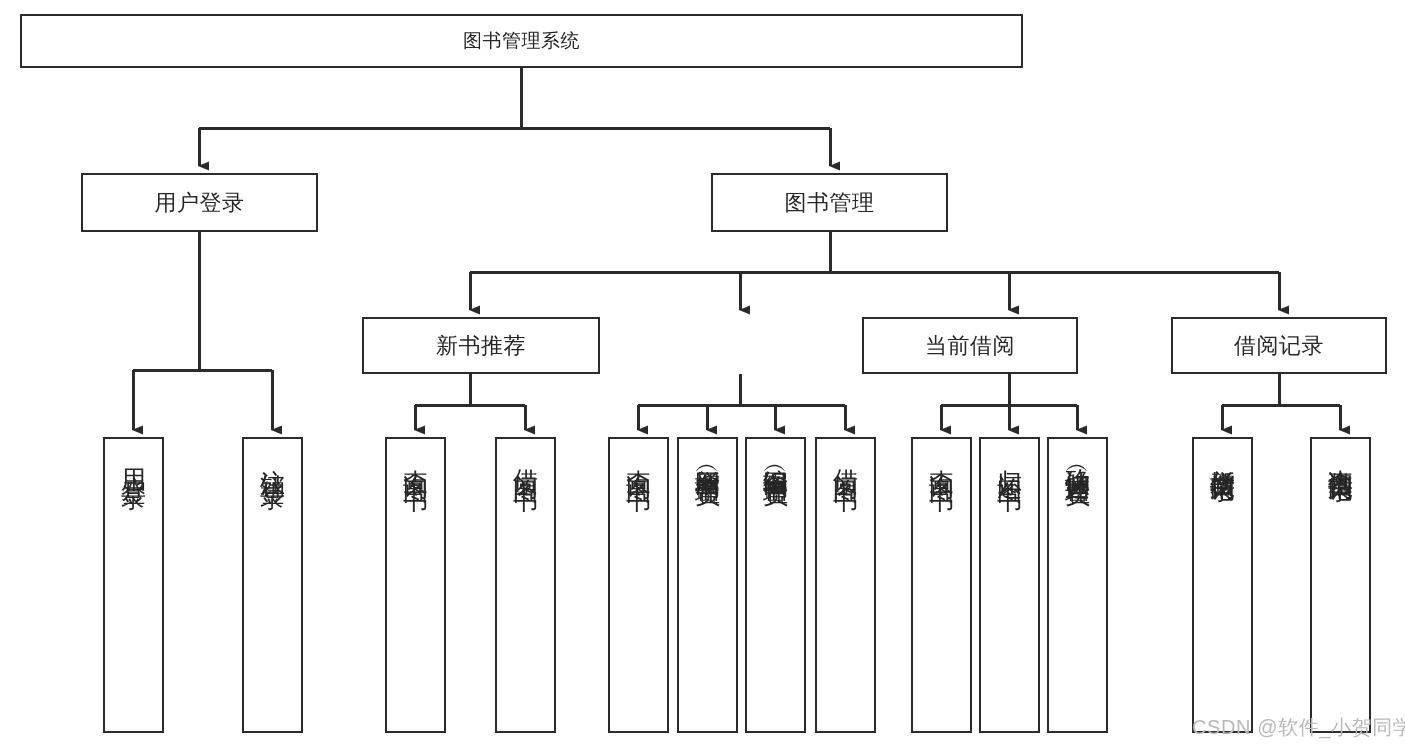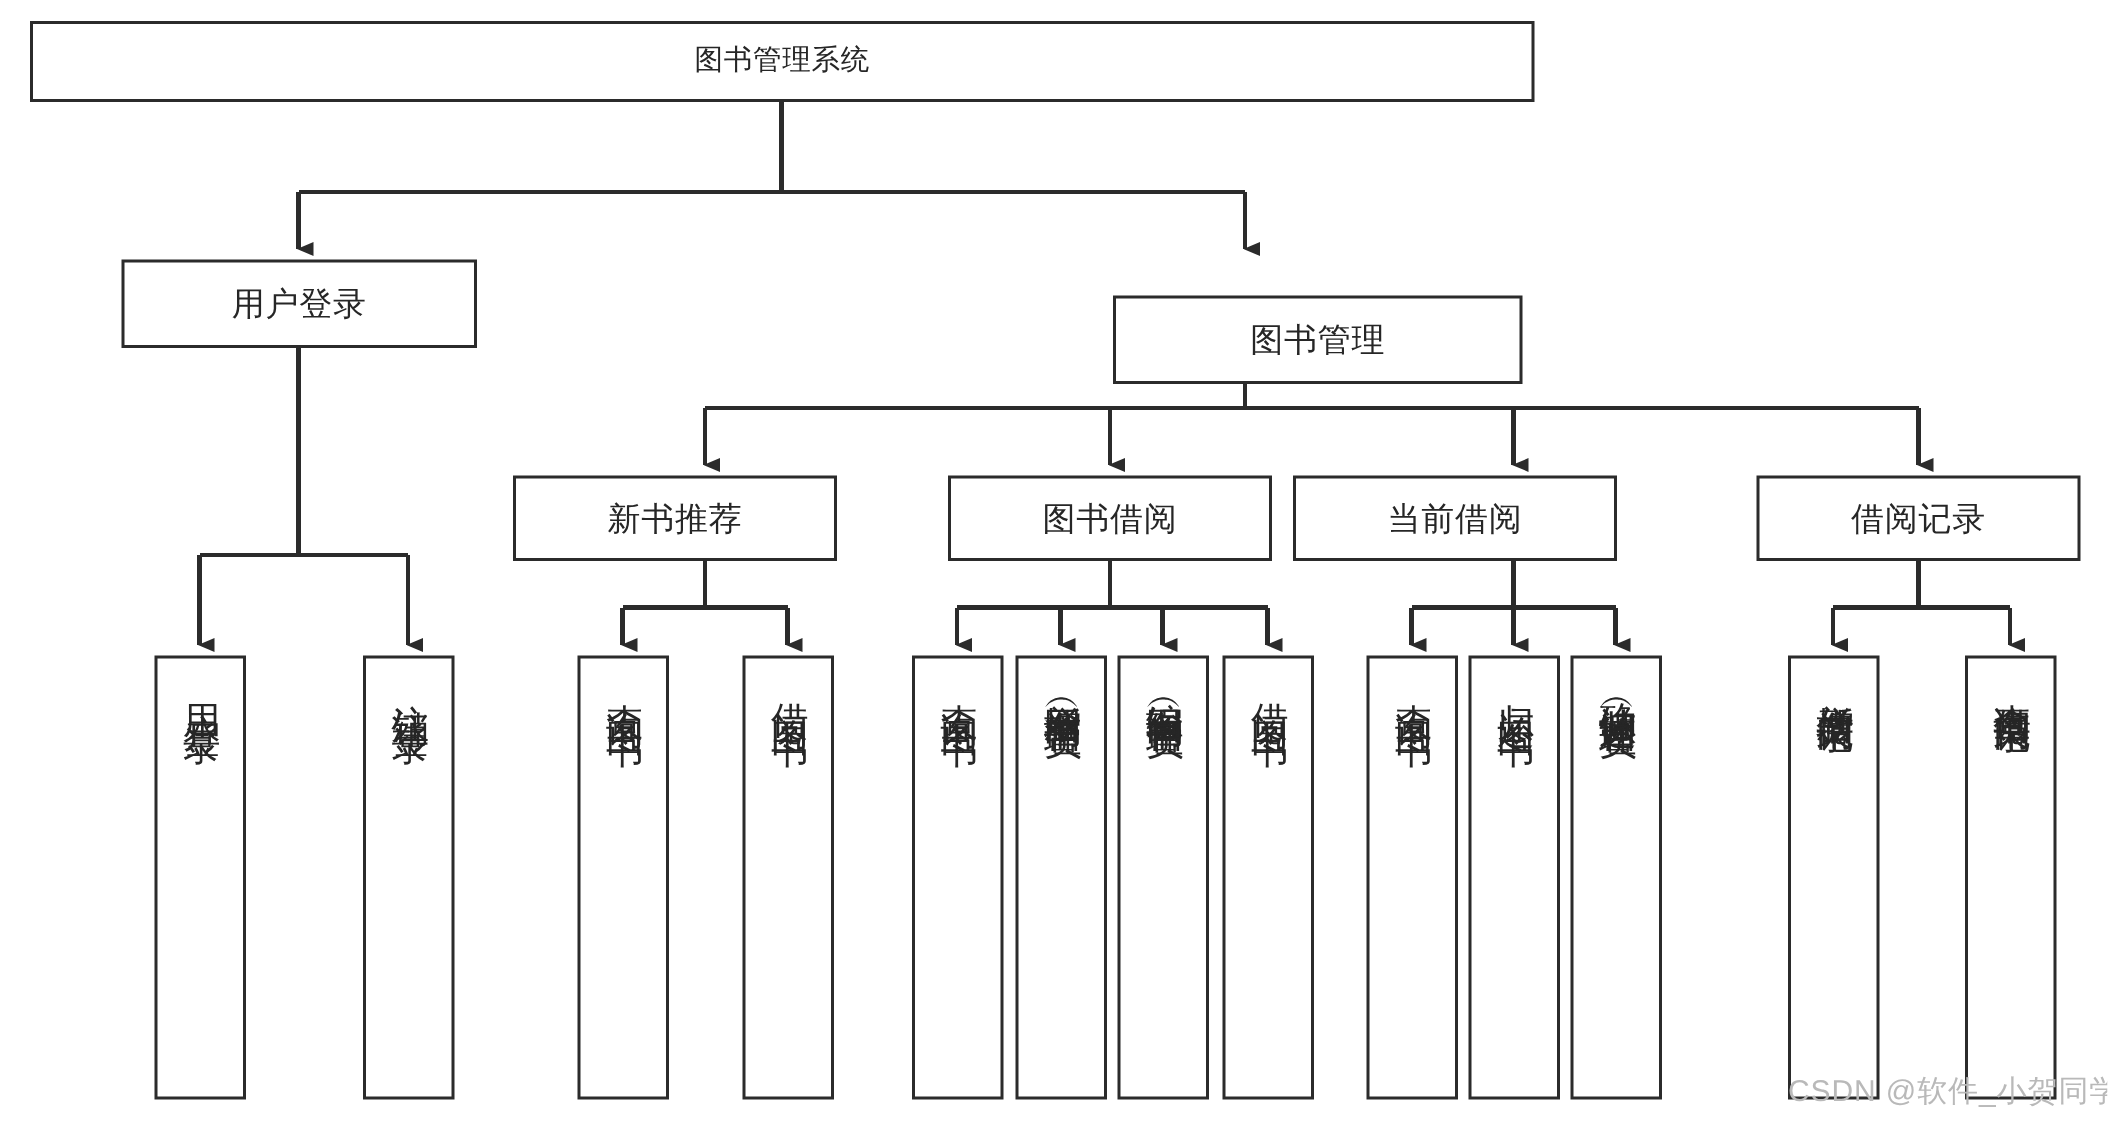--- a/index.html
+++ b/index.html
@@ -129,29 +129,26 @@
     </g>
   </svg>
 
   <div class="node h root" style="left:20px;top:14px;width:1003px;height:54px;">
     <span class="label">图书管理系统</span>
   </div>
 
   <div class="node h" style="left:81px;top:173px;width:237px;height:59px;">
     <span class="label">用户登录</span>
   </div>
-  <div class="node h" style="left:742px;top:173px;width:273px;height:59px;margin-top:24px;">
+  <div class="node h" style="left:711px;top:173px;width:237px;height:59px;">
     <span class="label">图书管理</span>
   </div>
 
-  <div class="node h" style="left:342px;top:317px;width:216px;height:57px;">
+  <div class="node h" style="left:362px;top:317px;width:238px;height:57px;">
     <span class="label">新书推荐</span>
-  </div>
-  <div class="node h" style="left:632px;top:317px;width:216px;height:57px;">
-    <span class="label">图书借阅</span>
   </div>
   <div class="node h" style="left:862px;top:317px;width:216px;height:57px;">
     <span class="label">当前借阅</span>
   </div>
   <div class="node h" style="left:1171px;top:317px;width:216px;height:57px;">
     <span class="label">借阅记录</span>
   </div>
 
   <div class="node v" style="left:103px;top:437px;width:61px;height:296px;">
     <span class="label">用户登录</span>

